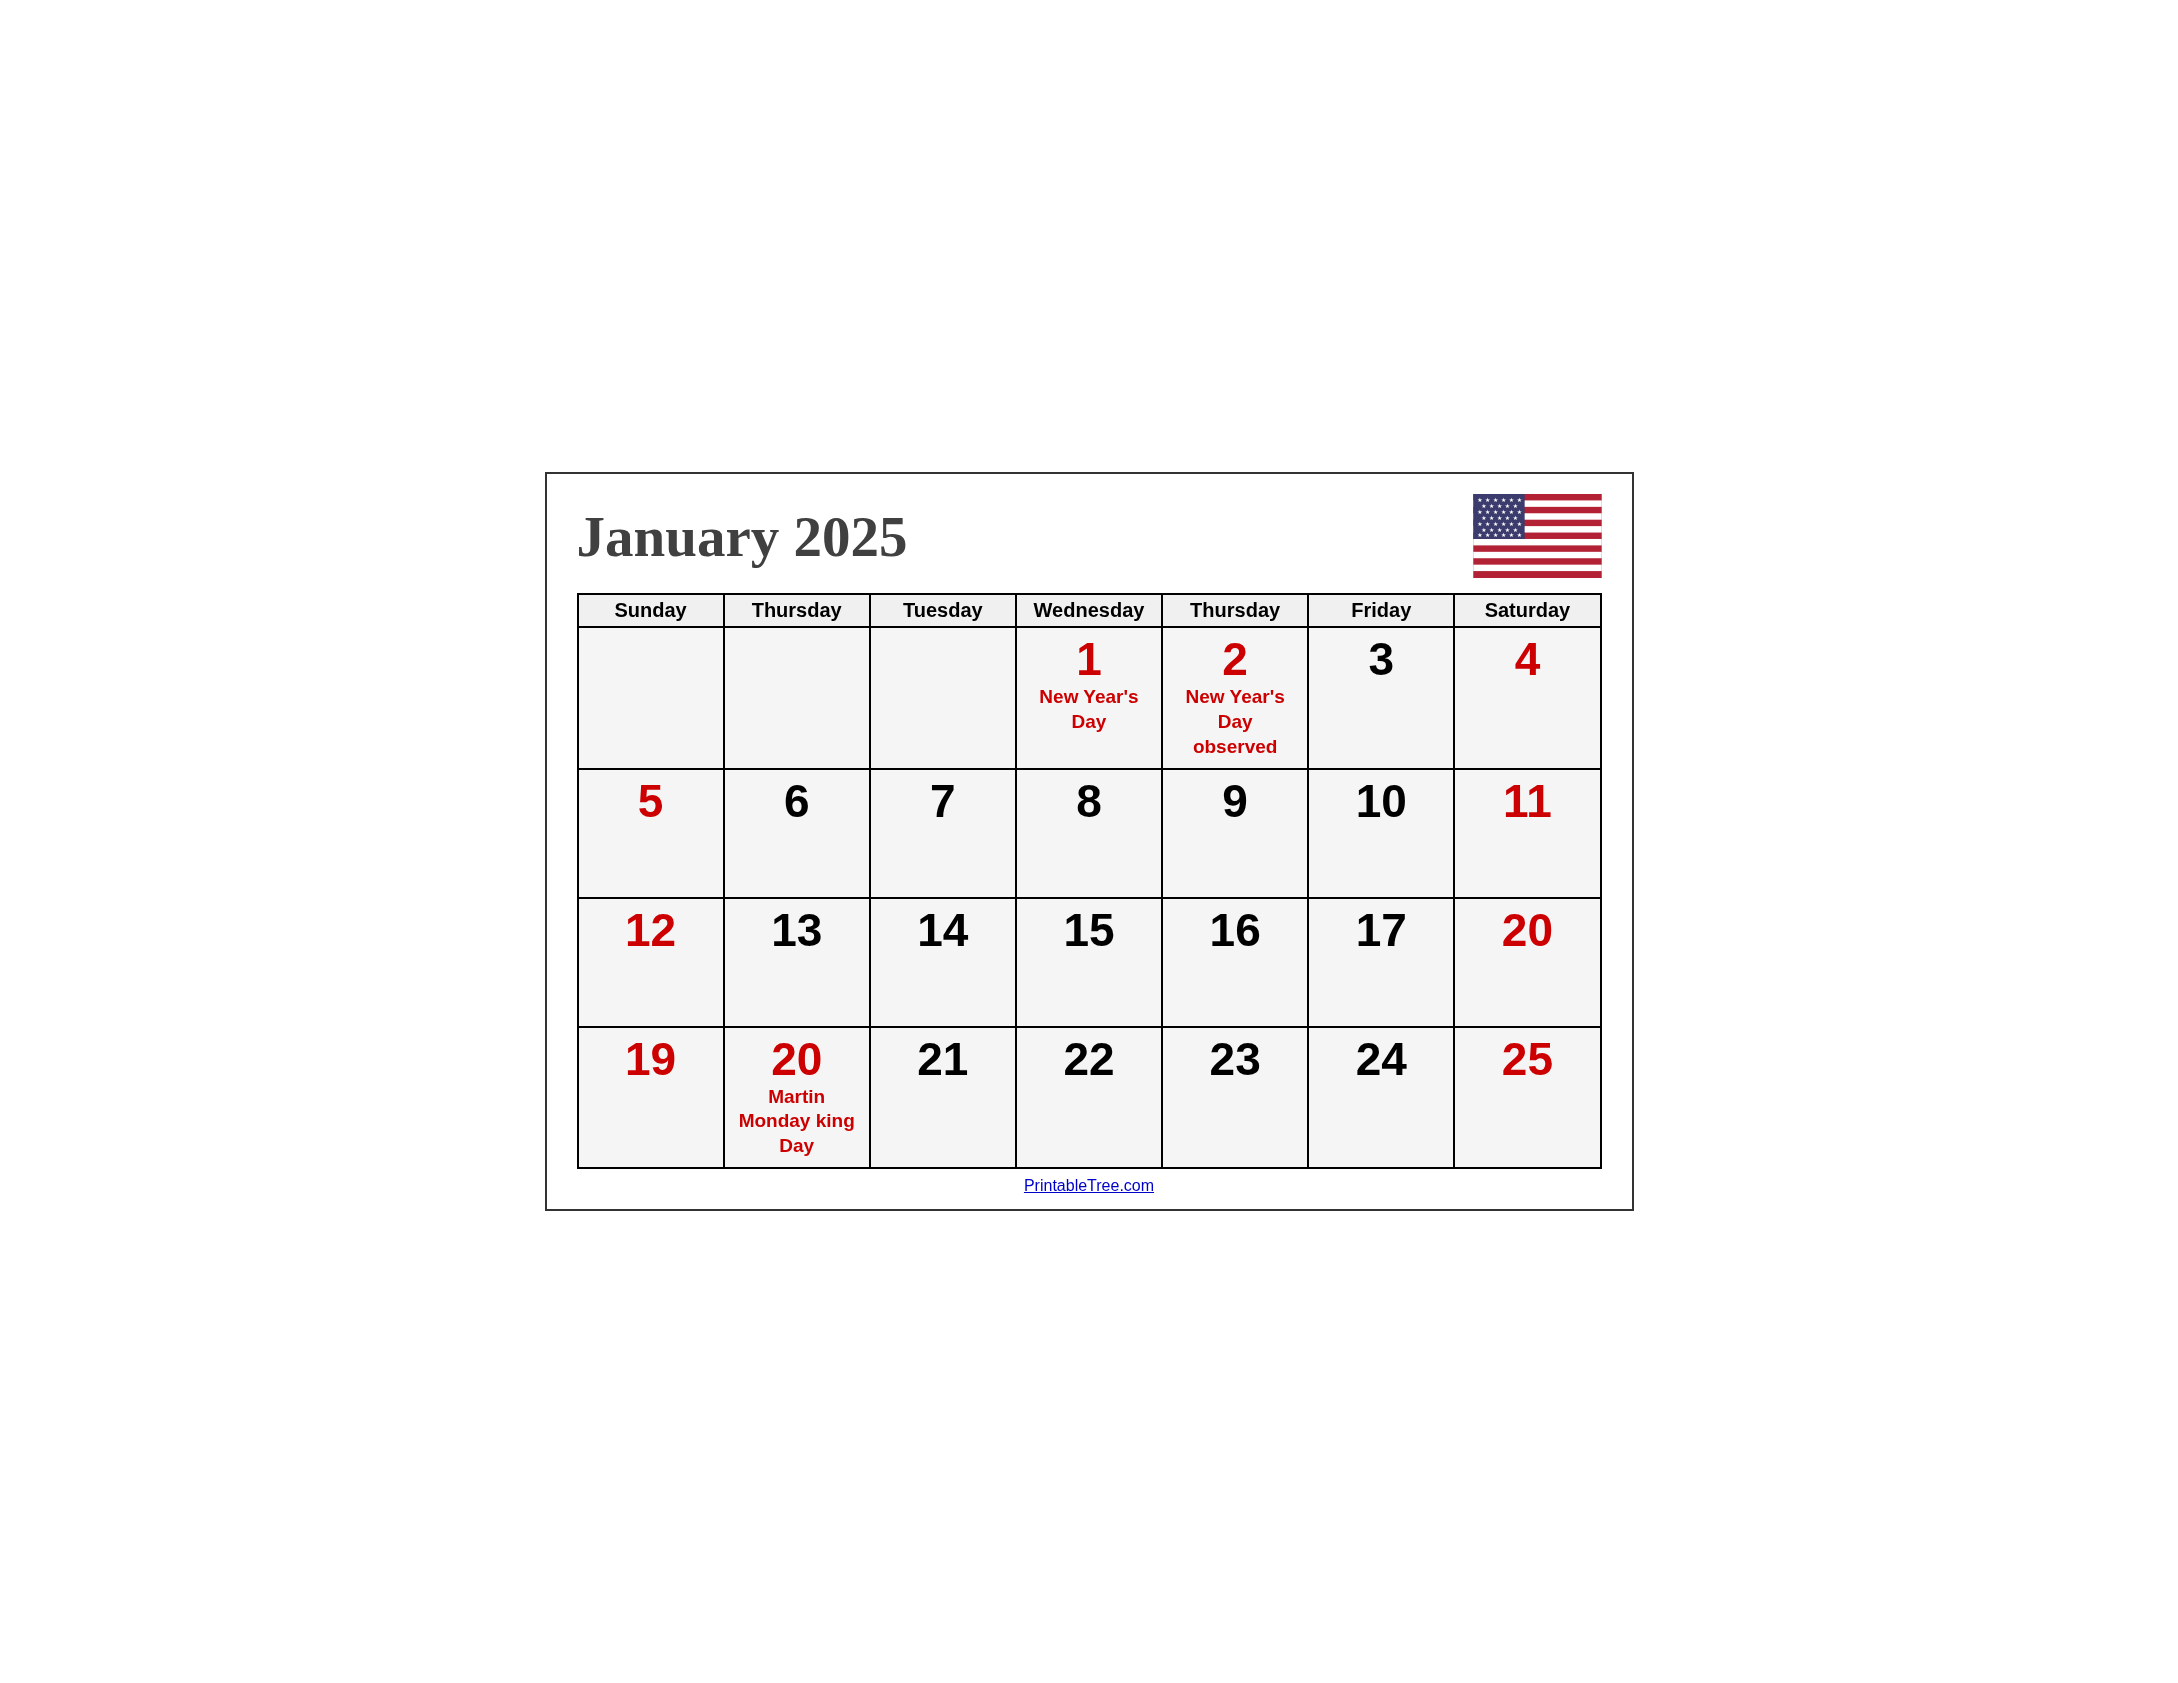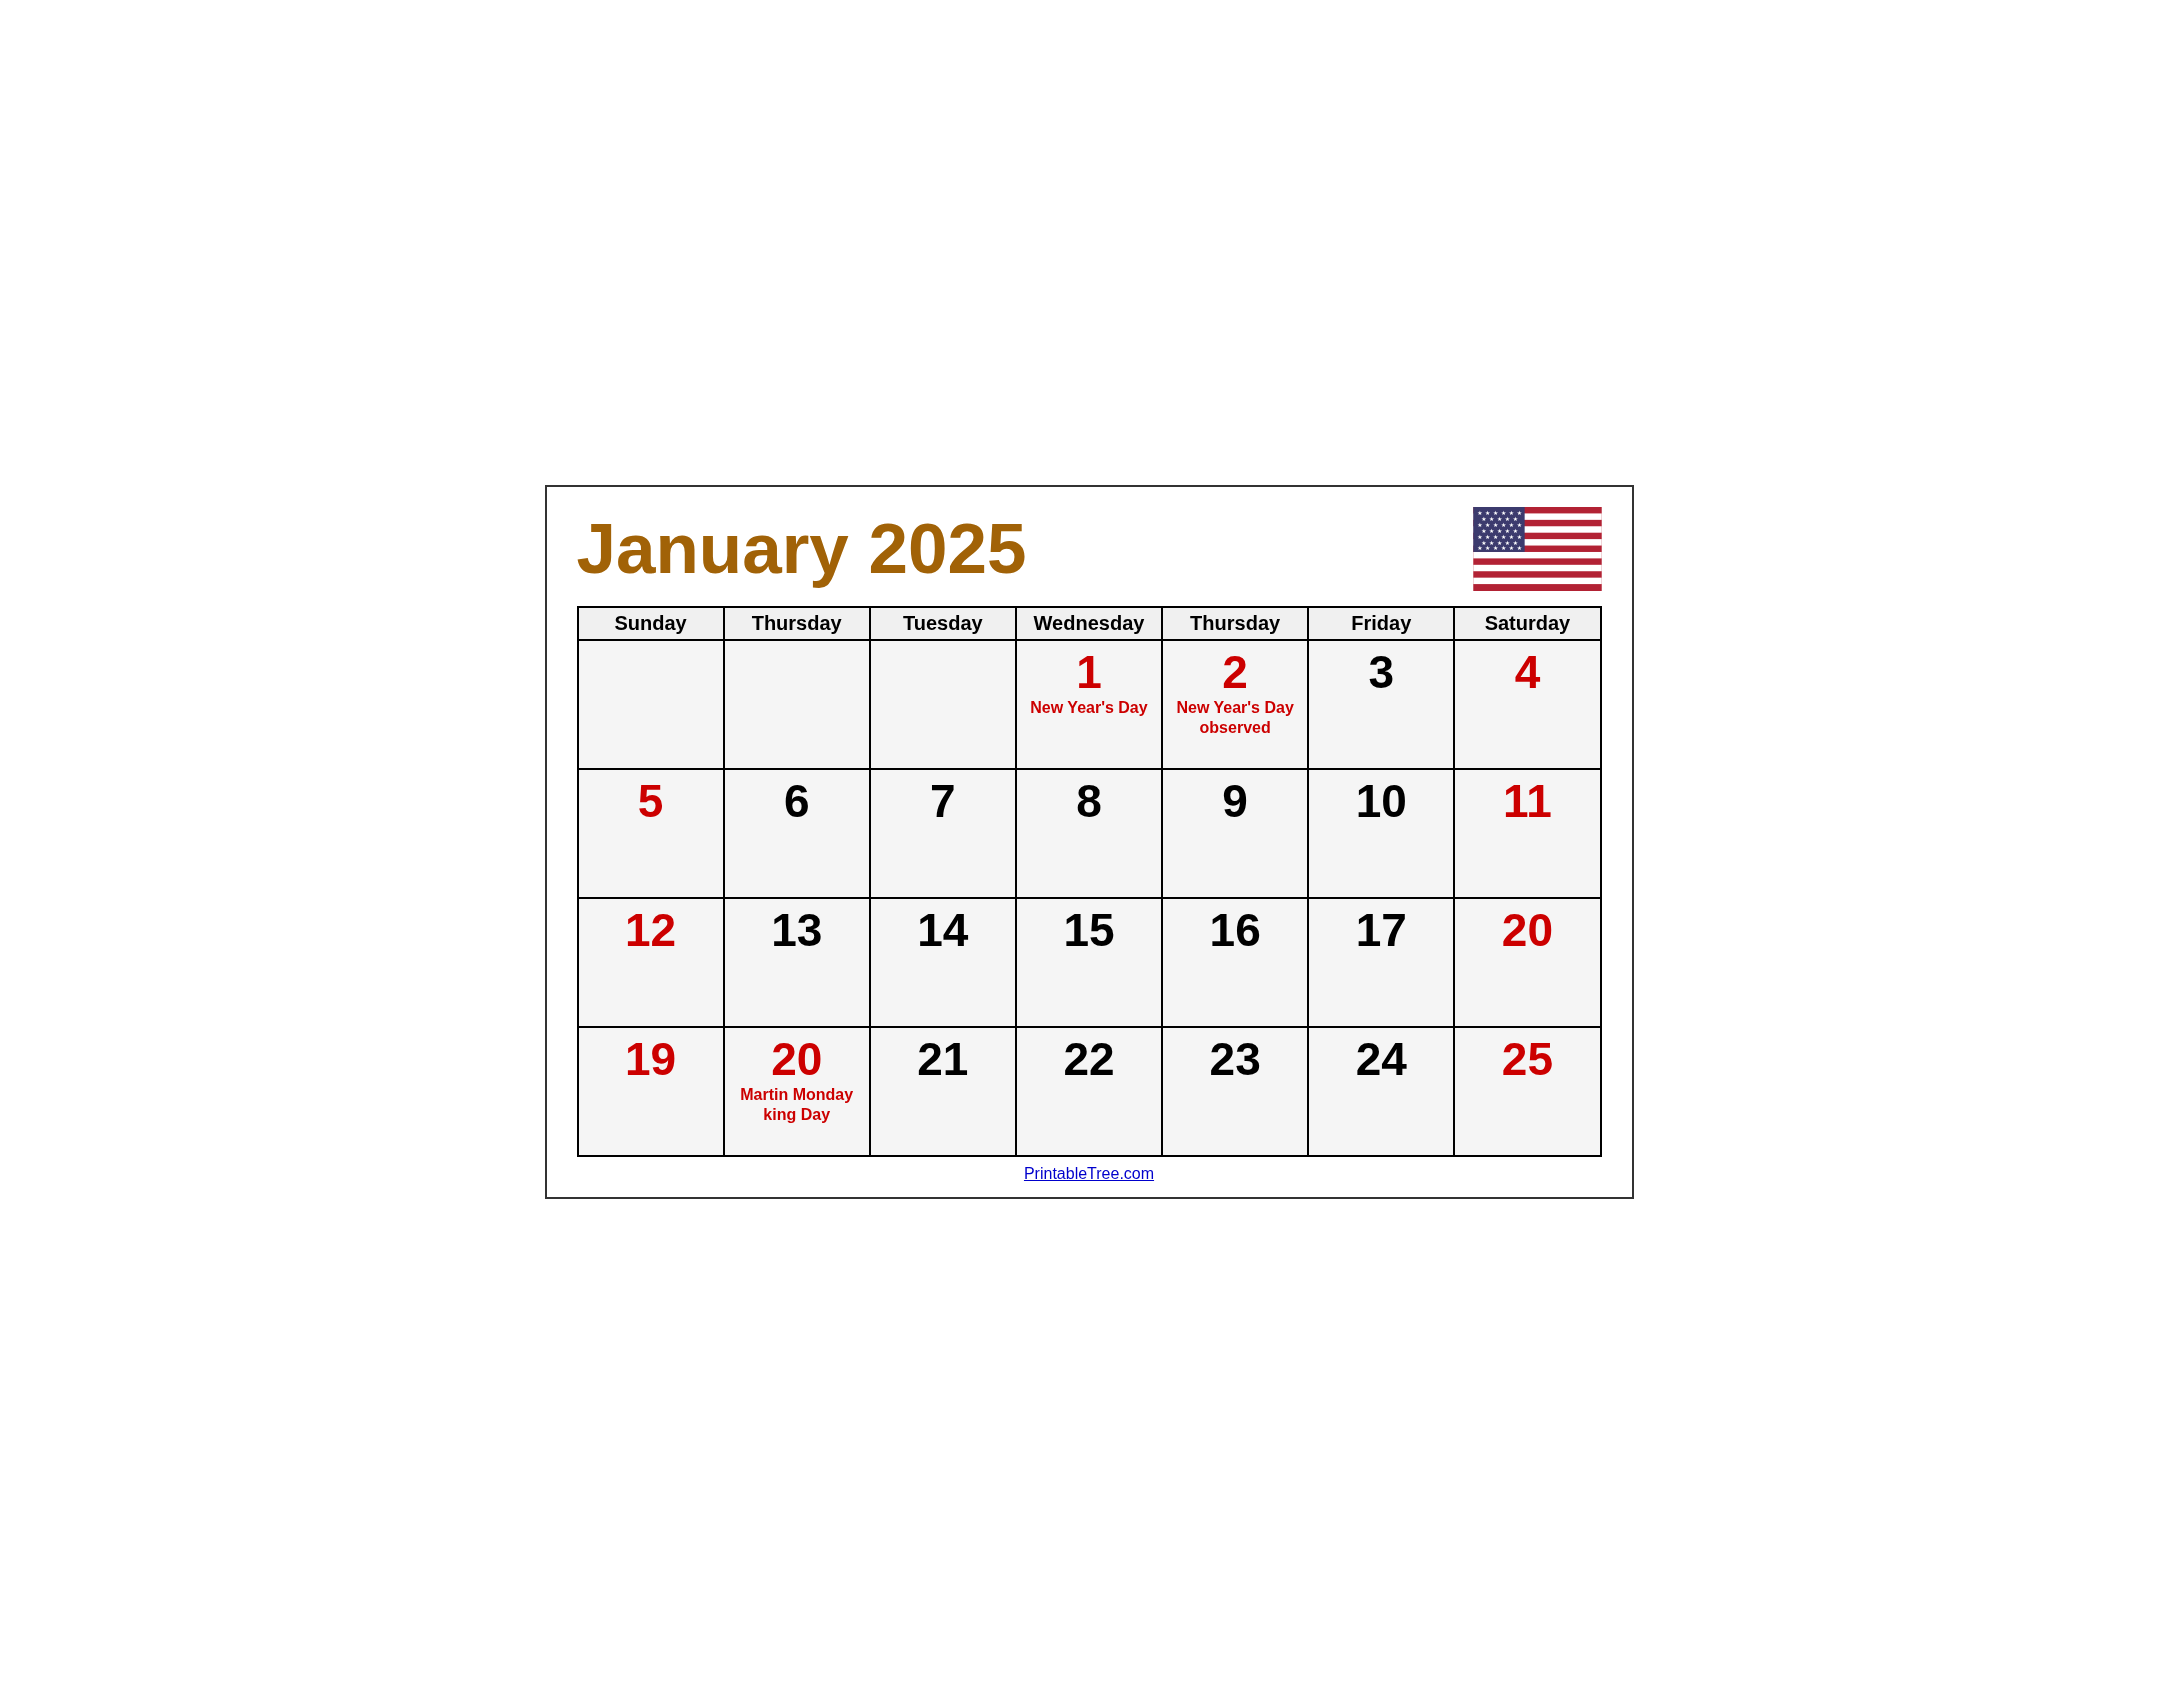--- a/index.html
+++ b/index.html
@@ -17,24 +17,24 @@
       background: #fff;
       padding: 20px 30px 10px 30px;
     }
     .header {
       display: flex;
       justify-content: space-between;
       align-items: center;
       margin-bottom: 15px;
     }
     .title {
-      font-size: 71px;
+      font-size: 57px;
       font-weight: 900;
-      color: #a16207;
-      font-family: Liberation Sans, sans-serif;
+      color: #404040;
+      font-family: Liberation Serif, serif;
     }
     .flag {
       width: 129px;
       height: 84px;
       flex-shrink: 0;
     }
     
     .calendar-table {
       width: 100%;
       border-collapse: collapse;
@@ -59,21 +59,21 @@
     }
     .day-num {
       font-size: 46px;
       font-weight: 900;
       font-family: Arial Black, Arial, sans-serif;
       line-height: 1;
     }
     .day-num.black { color: #000; }
     .day-num.red { color: #cc0000; }
     .holiday-text {
-      font-size: 16px;
+      font-size: 19px;
       font-weight: 700;
       color: #cc0000;
       text-align: center;
       margin-top: 3px;
       line-height: 1.3;
       font-family: Arial, sans-serif;
     }
     .cell-content {
       display: flex;
       flex-direction: column;

